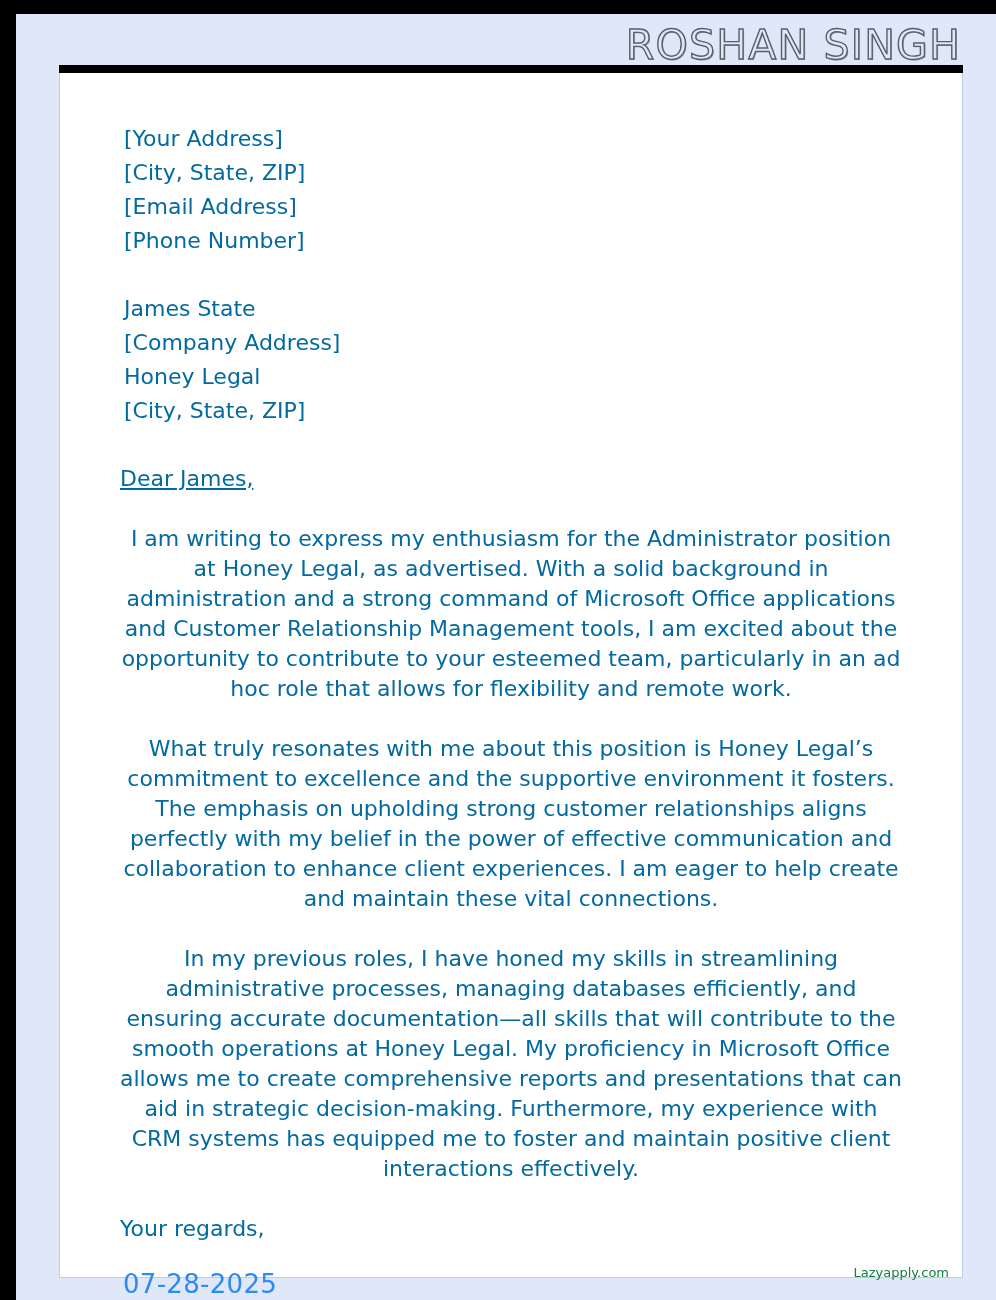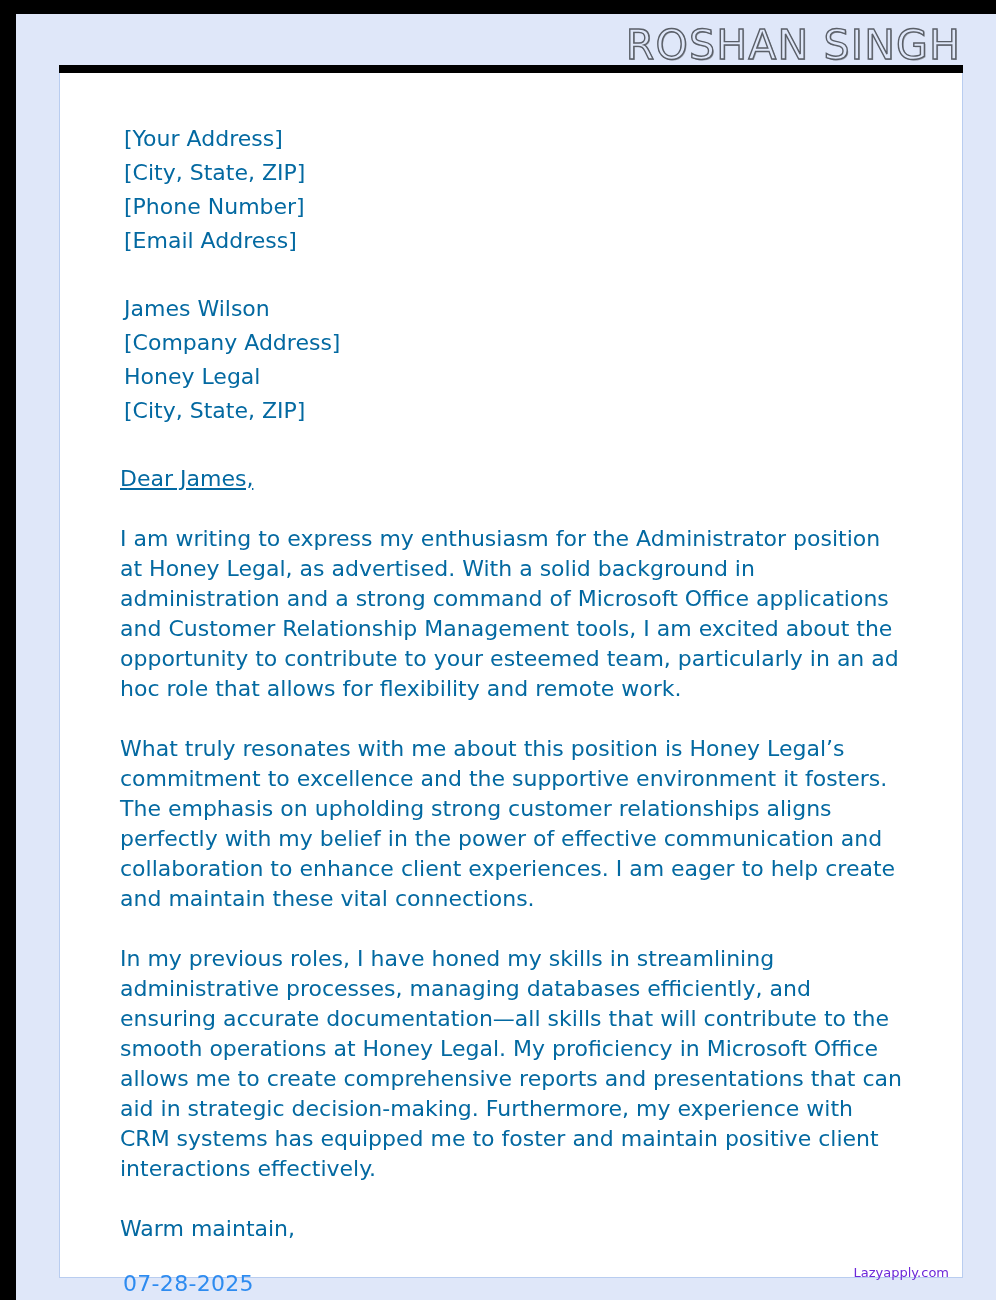--- a/index.html
+++ b/index.html
@@ -95,21 +95,21 @@
     display: block;
     white-space: pre;
   }
 
   .block-gap {
     height: 30px;
   }
 
   .para {
     margin-bottom: 30px;
-    text-align: left;
+    text-align: center;
   }
 
   .para:last-child { margin-bottom: 0; }
 
   .salutation { margin-bottom: 30px; text-decoration: underline; }
 
   .signoff-line { display: block; }
 
   
   .footer {
@@ -117,34 +117,34 @@
     left: 39px;
     top: 1240px;
     width: 904px;
     height: 48px;
   }
 
   .footer-date {
     position: absolute;
     left: 60px;
     top: 10px;
-    font-size: 22px;
+    font-size: 26px;
     line-height: 24px;
     color: #2d8bf0;
     letter-spacing: 0.3px;
     white-space: nowrap;
   }
 
   .footer-brand {
     position: absolute;
     right: 10px;
     top: 2px;
     font-size: 13px;
     line-height: 18px;
-    color: #6d28d9;
+    color: #15803d;
     white-space: nowrap;
   }
 </style>
 </head>
 <body>
 
 <div class="frame">
   <div class="sheet">
 
     <div class="header-band">
@@ -152,42 +152,42 @@
     </div>
 
     <div class="header-rule"></div>
 
     <div class="letter">
       <div class="letter-inner">
 
         <div>
           <span class="addr-line">[Your Address]</span>
           <span class="addr-line">[City, State, ZIP]</span>
+          <span class="addr-line">[Email Address]</span>
           <span class="addr-line">[Phone Number]</span>
-          <span class="addr-line">[Email Address]</span>
         </div>
 
         <div class="block-gap"></div>
 
         <div>
-          <span class="addr-line">James Wilson</span>
+          <span class="addr-line">James State</span>
           <span class="addr-line">[Company Address]</span>
           <span class="addr-line">Honey Legal</span>
           <span class="addr-line">[City, State, ZIP]</span>
         </div>
 
         <div class="block-gap"></div>
 
         <div class="salutation">Dear James,</div>
 
         <p class="para">I am writing to express my enthusiasm for the Administrator position at Honey Legal, as advertised. With a solid background in administration and a strong command of Microsoft Office applications and Customer Relationship Management tools, I am excited about the opportunity to contribute to your esteemed team, particularly in an ad hoc role that allows for flexibility and remote work.</p>
         <p class="para">What truly resonates with me about this position is Honey Legal’s commitment to excellence and the supportive environment it fosters. The emphasis on upholding strong customer relationships aligns perfectly with my belief in the power of effective communication and collaboration to enhance client experiences. I am eager to help create and maintain these vital connections.</p>
         <p class="para">In my previous roles, I have honed my skills in streamlining administrative processes, managing databases efficiently, and ensuring accurate documentation—all skills that will contribute to the smooth operations at Honey Legal. My proficiency in Microsoft Office allows me to create comprehensive reports and presentations that can aid in strategic decision-making. Furthermore, my experience with CRM systems has equipped me to foster and maintain positive client interactions effectively.</p>
 
-        <div class="signoff-line">Warm maintain,</div>
+        <div class="signoff-line">Your regards,</div>
 
         <div class="block-gap"></div>
 
         <div class="signoff-line">Roshan Singh</div>
 
       </div>
     </div>
 
     <div class="footer">
       <div class="footer-date">07-28-2025</div>

